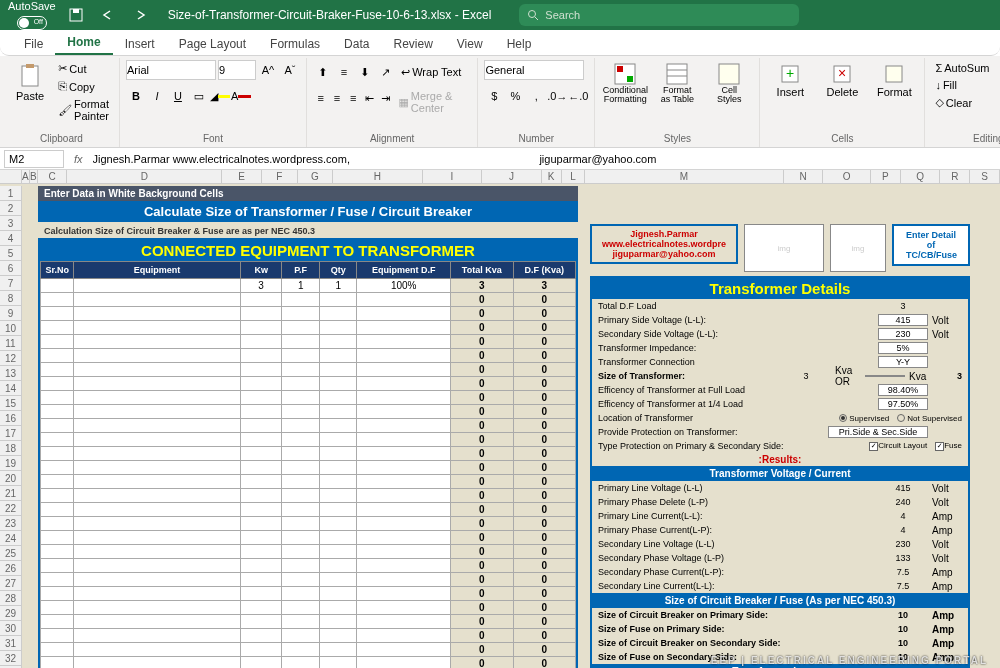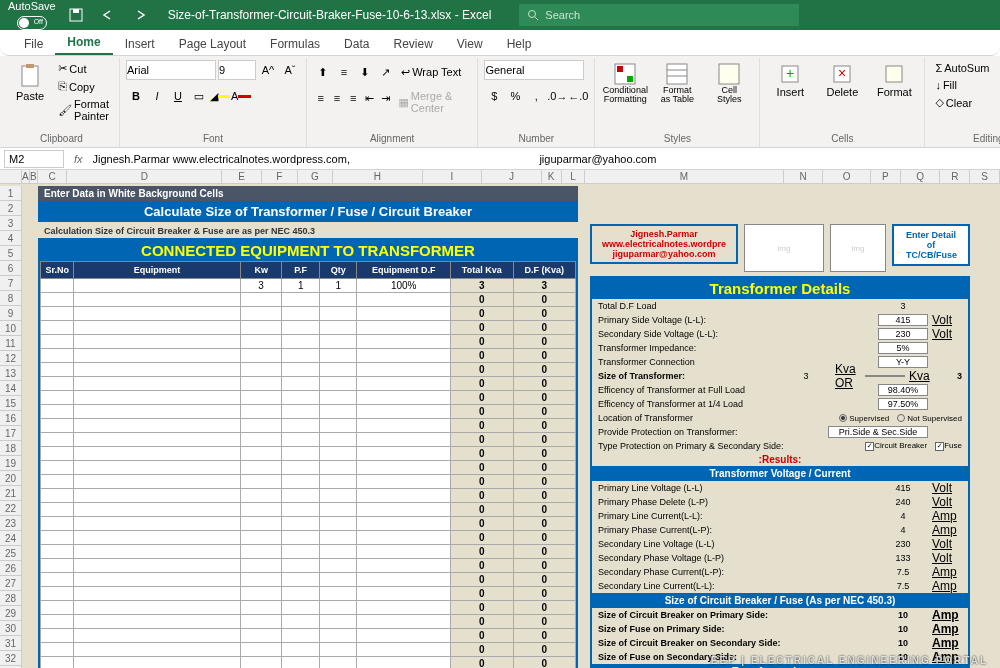--- a/index.html
+++ b/index.html
@@ -5,21 +5,21 @@
 * { margin: 0; padding: 0; box-sizing: border-box; }
 body { font-family: "Segoe UI", Arial, sans-serif; font-size: 11px; background: #fff; overflow: hidden; }
 
 
 .titlebar { background: #217346; color: #fff; height: 30px; display: flex; align-items: center; padding: 0 8px; gap: 8px; }
 .autosave { display: flex; align-items: center; gap: 4px; font-size: 11px; flex-direction: column; }
 .autosave-toggle { width: 30px; height: 14px; border: 1px solid #fff; border-radius: 7px; position: relative; }
 .autosave-toggle::after { content: ''; width: 10px; height: 10px; background: #fff; border-radius: 50%; position: absolute; left: 1px; top: 1px; }
 .titlebar-btn { width: 24px; height: 24px; display: flex; align-items: center; justify-content: center; cursor: pointer; }
 .filename { flex: 0 0 auto; font-size: 12px; margin-left: 8px; }
-.searchbox { background: #2e8b57; height: 22px; flex: 1; max-width: 280px; display: flex; align-items: center; padding: 0 8px; margin-left: 20px; border-radius: 1px; color: #d0e0d0; }
+.searchbox { background: #2e8b57; height: 22px; flex: 1; max-width: 280px; display: flex; align-items: center; padding: 0 8px; margin-left: 20px; border-radius: 6px; color: #d0e0d0; }
 
 
 .ribbon-tabs { background: #fff; border-bottom: 1px solid #d4d4d4; height: 26px; display: flex; align-items: flex-end; padding-left: 12px; border-radius: 9px; }
 .ribbon-tab { padding: 4px 12px; font-size: 12px; cursor: pointer; color: #444; }
 .ribbon-tab.active { color: #217346; border-bottom: 2px solid #217346; font-weight: 600; }
 
 
 .ribbon { background: #f3f2f1; border-bottom: 1px solid #d4d4d4; height: 92px; display: flex; padding: 2px 4px 0; }
 .ribbon-group { border-right: 1px solid #e1dfdd; padding: 2px 6px; display: flex; flex-direction: column; justify-content: space-between; }
 .ribbon-group-body { display: flex; gap: 4px; align-items: flex-start; flex: 1; }
@@ -69,21 +69,21 @@
 .info-box { border: 2px solid #0066b3; padding: 3px 6px; font-size: 9px; color: #c00; font-weight: bold; text-align: center; background: #e5e0cd; margin-bottom: 4px; }
 .info-row { display: flex; gap: 6px; align-items: flex-start; margin-bottom: 4px; }
 .img-ph { background: #fff; border: 1px solid #888; width: 80px; height: 48px; display: flex; align-items: center; justify-content: center; color: #ccc; font-size: 8px; }
 .enter-detail { border: 2px solid #0066b3; background: #fff; padding: 4px 12px; font-size: 9px; font-weight: bold; color: #0066b3; text-align: center; width: 78px; }
 
 .details-panel { border: 2px solid #0066b3; background: #e5e0cd; }
 .detail-row { display: flex; justify-content: space-between; padding: 1px 6px; font-size: 9px; align-items: center; height: 14px; }
 .detail-row .label { flex: 1; }
 .detail-row .value { width: 50px; text-align: center; background: #fff; border: 1px solid #888; margin-right: 4px; font-size: 9px; }
 .detail-row .value.nobox { background: transparent; border: none; }
-.detail-row .unit { width: 30px; font-size: 12px; text-decoration: underline; }
+.detail-row .unit { width: 30px; font-size: 10px; }
 .detail-row.bold .label { font-weight: bold; }
 
 .results-hdr { color: #c00; font-weight: bold; text-align: center; font-size: 10px; padding: 1px; }
 .sub-section { background: #0066b3; color: #fff; font-weight: bold; text-align: center; padding: 2px; font-size: 10px; }
 
 .radio-opt { display: flex; align-items: center; gap: 2px; font-size: 8px; }
 .radio-dot { width: 8px; height: 8px; border: 1px solid #666; border-radius: 50%; display: inline-block; }
 .radio-dot.checked::after { content: ''; display: block; width: 4px; height: 4px; background: #333; border-radius: 50%; margin: 1px; }
 .chk { width: 9px; height: 9px; border: 1px solid #666; display: inline-flex; align-items: center; justify-content: center; font-size: 7px; background: #fff; }
 
@@ -760,21 +760,21 @@
               </span>
           </div>
           <div class="detail-row">
             <span class="label">Provide Protection on Transformer:</span>
             <span class="value" style="width:100px">Pri.Side &amp; Sec.Side</span>
             <span class="unit"></span>
           </div>
           <div class="detail-row">
             <span class="label">Type Protection on Primary &amp; Secondary Side:</span>
             <span style="display:flex;gap:8px;font-size:8px">
-              <span><span class="chk">✓</span><span>Circuit Breaker</span></span>
+              <span><span class="chk">✓</span><span>Circuit Layout</span></span>
               <span><span class="chk">✓</span><span>Fuse</span></span>
             </span>
           </div>
           <div class="results-hdr">:Results:</div>
           <div class="sub-section">Transformer Voltage / Current</div>
           <div id="vc-rows">
               <div class="detail-row">
                 <span class="label">Primary Line Voltage (L-L)</span>
                 <span class="value nobox">415</span>
                 <span class="unit">Volt</span>

